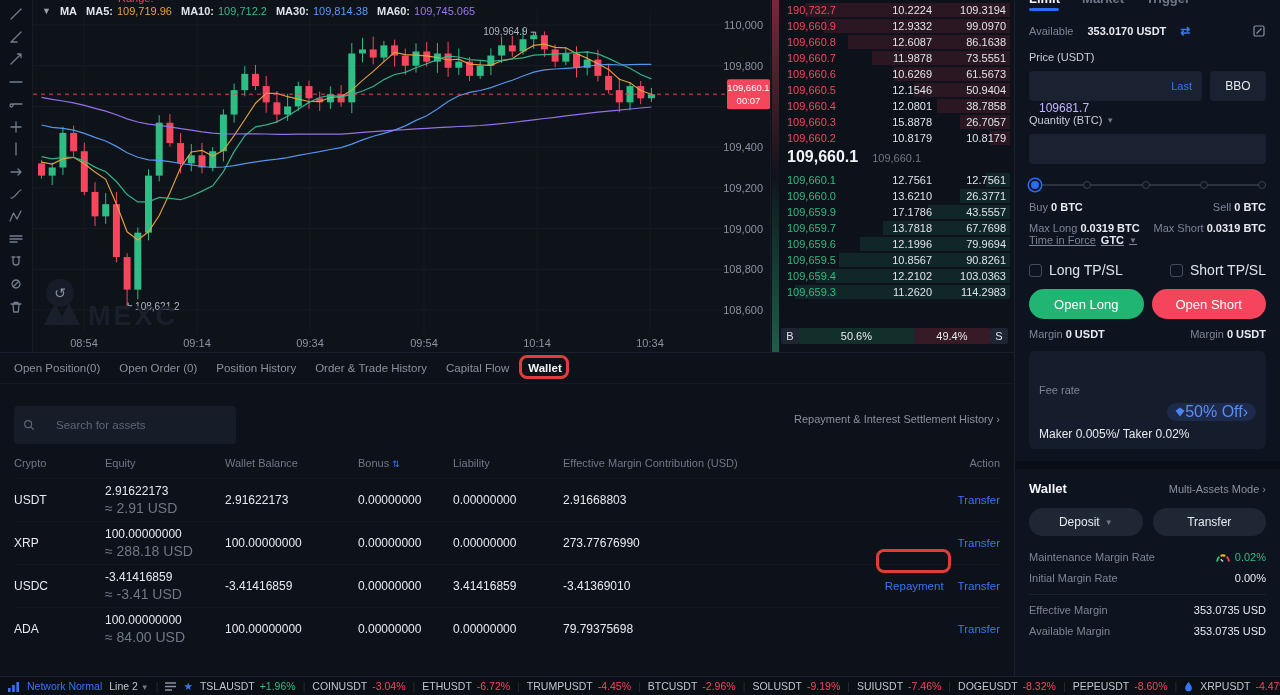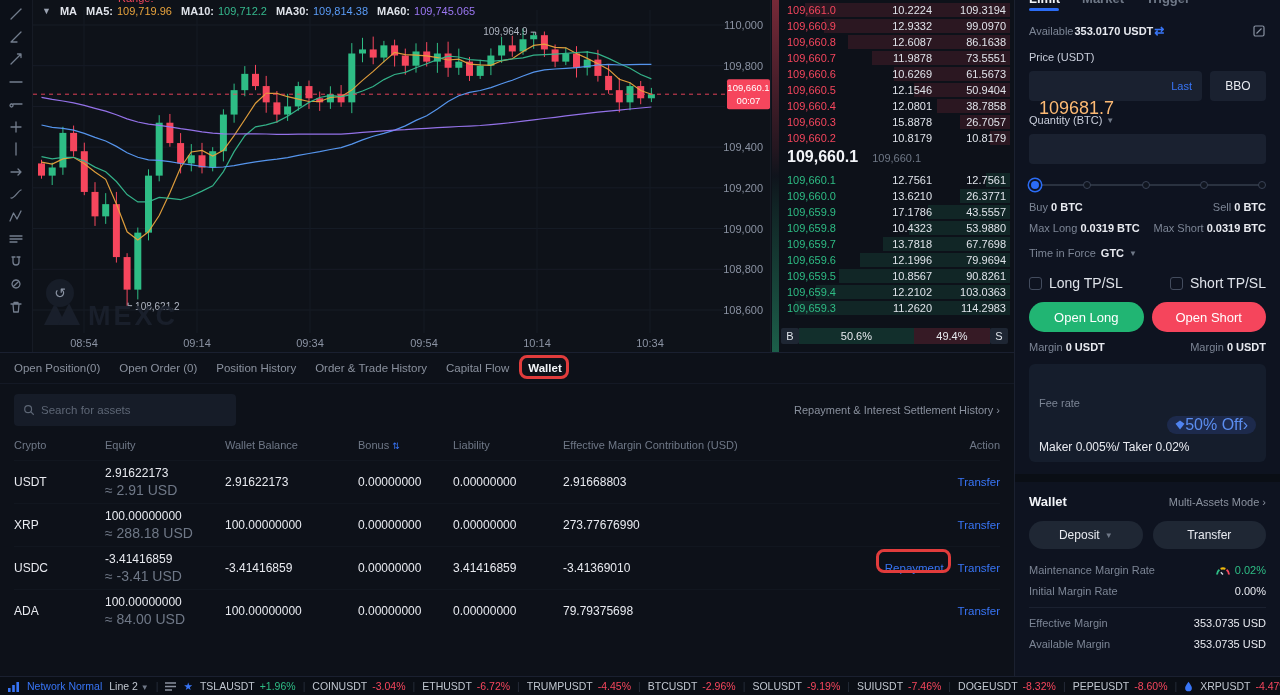--- a/index.html
+++ b/index.html
@@ -42,38 +42,38 @@
   #bs-buy { background:rgba(46,189,133,.18); color:#e6e9ee; display:flex; align-items:center; justify-content:center; }
   #bs-sell { background:rgba(246,70,93,.18); color:#e6e9ee; display:flex; align-items:center; justify-content:center; }
 
   
   #trade-panel { position:absolute; left:1014px; top:0; width:266px; height:676px; background:#0e1320; border-left:1px solid #1b2130; padding:0 14px; font-size:12px; }
   #tp-tabs { height:11px; overflow:hidden; position:relative; }
   #tp-tabs .tp-tab-row { display:flex; gap:22px; margin-top:-9px; font-size:13px; font-weight:bold; color:#6f7887; }
   #tp-tabs .active-tab { color:#f2f4f8; }
   #tp-underline { position:absolute; left:0; top:8px; width:30px; height:3px; background:#2b6cf5; border-radius:2px; }
   .tp-row { display:flex; align-items:center; }
-  #available-row { margin-top:13px; gap:1px; color:#7c8595; font-size:11px; }
+  #available-row { margin-top:13px; gap:14px; color:#7c8595; font-size:11px; }
   #available-row b { color:#e8eaf0; }
   .swap-icon { color:#3875f6; font-weight:bold; font-size:12px; cursor:pointer; }
   #calc-icon { margin-left:auto; cursor:pointer; }
   .field-label { margin-top:13px; color:#c9cedb; font-size:11px; display:flex; align-items:center; gap:4px; }
   .caret { color:#6f7887; font-size:8px; }
   .input-row { margin-top:8px; display:flex; gap:8px; }
   .tp-input { flex:1; height:30px; background:#1a2130; border-radius:4px; display:flex; align-items:center; padding:0 10px; cursor:text; }
-  .tp-input .val { color:#fdba74; font-size:18px;margin-top:44px; }
+  .tp-input .val { color:#c4b5fd; font-size:12px;margin-top:44px; }
   .tp-input .last { margin-left:auto; color:#3875f6; font-size:11px; cursor:pointer; }
   #bbo-btn { width:56px; height:30px; background:#1a2130; border-radius:4px; display:flex; align-items:center; justify-content:center; color:#e8eaf0; font-size:12px; cursor:pointer; }
   #slider { margin-top:14px; position:relative; height:14px; }
   #slider .track { position:absolute; left:5px; right:5px; top:6px; height:2px; background:#2a3240; }
   .sl-dot { position:absolute; top:3px; width:8px; height:8px; border-radius:50%; background:#10151f; border:1.5px solid #3a4356; cursor:pointer; }
   .sl-dot.active { width:12px; height:12px; top:1px; background:#2b6cf5; border:2px solid #0e1320; box-shadow:0 0 0 1.5px #2b6cf5; }
   .kv-2col { margin-top:9px; display:flex; justify-content:space-between; font-size:11px; color:#7c8595; }
   .kv-2col b { color:#e8eaf0; }
-  #tif-row { margin-top:13px; font-size:11px; color:#7c8595; display:flex; align-items:center; gap:5px; }
+  #tif-row { font-size:11px; color:#7c8595; display:flex; align-items:center; gap:5px;text-decoration:underline; }
   #tif-row b { color:#e8eaf0; }
   #tpsl-row { margin-top:16px; display:flex; font-size:14px; color:#dfe3ea; }
   #tpsl-row .half { flex:1; display:flex; align-items:center; gap:7px; }
   #tpsl-row .half:last-child { justify-content:flex-end; }
   .checkbox { width:13px; height:13px; border:1px solid #434c5e; border-radius:3px; cursor:pointer; }
   #order-btns { margin-top:11px; display:flex; gap:8px; }
   .obtn { flex:1; height:30px; border-radius:15px; border:none; font-size:13px; color:#fff; font-family:inherit; cursor:pointer; }
   #open-long { background:#21b573; }
   #open-short { background:#f5455c; }
   #fee-card { margin-top:11px; background:#151d2c; border-radius:6px; padding:8px 10px; }
@@ -91,21 +91,21 @@
   .wkv .v { margin-left:auto; color:#e8eaf0; display:flex; align-items:center; gap:4px; }
   .wkv .v.green { color:#2ebd85; }
   #wallet-hr { margin-top:10px; border-top:1px solid #1b2130; }
 
   
   #bottom-panel { position:absolute; left:0; top:352px; width:1014px; height:324px; background:#0d1119; border-top:1px solid #1a2030; }
   #bp-tabs { display:flex; gap:19px; padding:0 14px; height:31px; align-items:center; font-size:11.5px; color:#8a919e; border-bottom:1px solid #141925; }
   .bp-tab { cursor:pointer; white-space:nowrap; }
   .bp-tab.active { color:#f2f4f8; font-weight:bold; }
   #bp-toolbar { display:flex; align-items:center; padding:10px 14px 0; }
-  #search-box { width:222px; height:32px; background:#161c28; border-radius:4px; display:flex; align-items:center; gap:6px; padding:0 9px; cursor:text; }
+  #search-box { width:222px; height:38px; background:#161c28; border-radius:4px; display:flex; align-items:center; gap:21px; padding:0 9px; cursor:text;margin-top:12px; }
   #search-box .ph { color:#5d6675; font-size:11.5px; }
   #history-link { margin-left:auto; color:#8a919e; font-size:11px; cursor:pointer; }
   #wtable { padding:0 14px; font-size:11px; }
   .wt-header, .wt-row { display:grid; grid-template-columns:91px 120px 133px 95px 95px 1fr 135px; align-items:center; }
   .wt-header { height:30px; color:#6f7887; margin-top:4px; }
   .wt-header .col-emc { padding-left:15px; }
   .wt-header .col-action { text-align:right; }
   .sort-ic { color:#3875f6; font-size:9px; }
   .wt-row { height:43px; border-top:1px solid #11161f; font-size:12px; color:#e8eaf0; }
   .wt-row .eq .usd { font-size:14px; color:#6f7887; margin-top:2px; }
@@ -392,21 +392,21 @@
       </svg>
     </div>
     <div id="replay-btn">↺</div>
   </div>
 
   <div id="orderbook">
     <div id="depth-strip"></div>
     <div class="ob-rows" id="ob-asks" style="top:2px">
         <div class="ob-row ask">
           <div class="ob-bar" style="width: 88.9%; background: rgba(246, 70, 93, 0.13);"></div>
-          <span class="c1">109,661.0</span>
+          <span class="c1">190,732.7</span>
           <span class="c2">10.2224</span>
           <span class="c3">109.3194</span>
         </div>
         <div class="ob-row ask">
           <div class="ob-bar" style="width: 80.6%; background: rgba(246, 70, 93, 0.13);"></div>
           <span class="c1">109,660.9</span>
           <span class="c2">12.9332</span>
           <span class="c3">99.0970</span>
         </div>
         <div class="ob-row ask">
@@ -467,26 +467,20 @@
           <div class="ob-bar" style="width: 21.5%; background: rgba(46, 189, 133, 0.13);"></div>
           <span class="c1">109,660.0</span>
           <span class="c2">13.6210</span>
           <span class="c3">26.3771</span>
         </div>
         <div class="ob-row bid">
           <div class="ob-bar" style="width: 35.4%; background: rgba(46, 189, 133, 0.13);"></div>
           <span class="c1">109,659.9</span>
           <span class="c2">17.1786</span>
           <span class="c3">43.5557</span>
-        </div>
-        <div class="ob-row bid">
-          <div class="ob-bar" style="width: 43.9%; background: rgba(46, 189, 133, 0.13);"></div>
-          <span class="c1">109,659.8</span>
-          <span class="c2">10.4323</span>
-          <span class="c3">53.9880</span>
         </div>
         <div class="ob-row bid">
           <div class="ob-bar" style="width: 55.1%; background: rgba(46, 189, 133, 0.13);"></div>
           <span class="c1">109,659.7</span>
           <span class="c2">13.7818</span>
           <span class="c3">67.7698</span>
         </div>
         <div class="ob-row bid">
           <div class="ob-bar" style="width: 65.1%; background: rgba(46, 189, 133, 0.13);"></div>
           <span class="c1">109,659.6</span>

